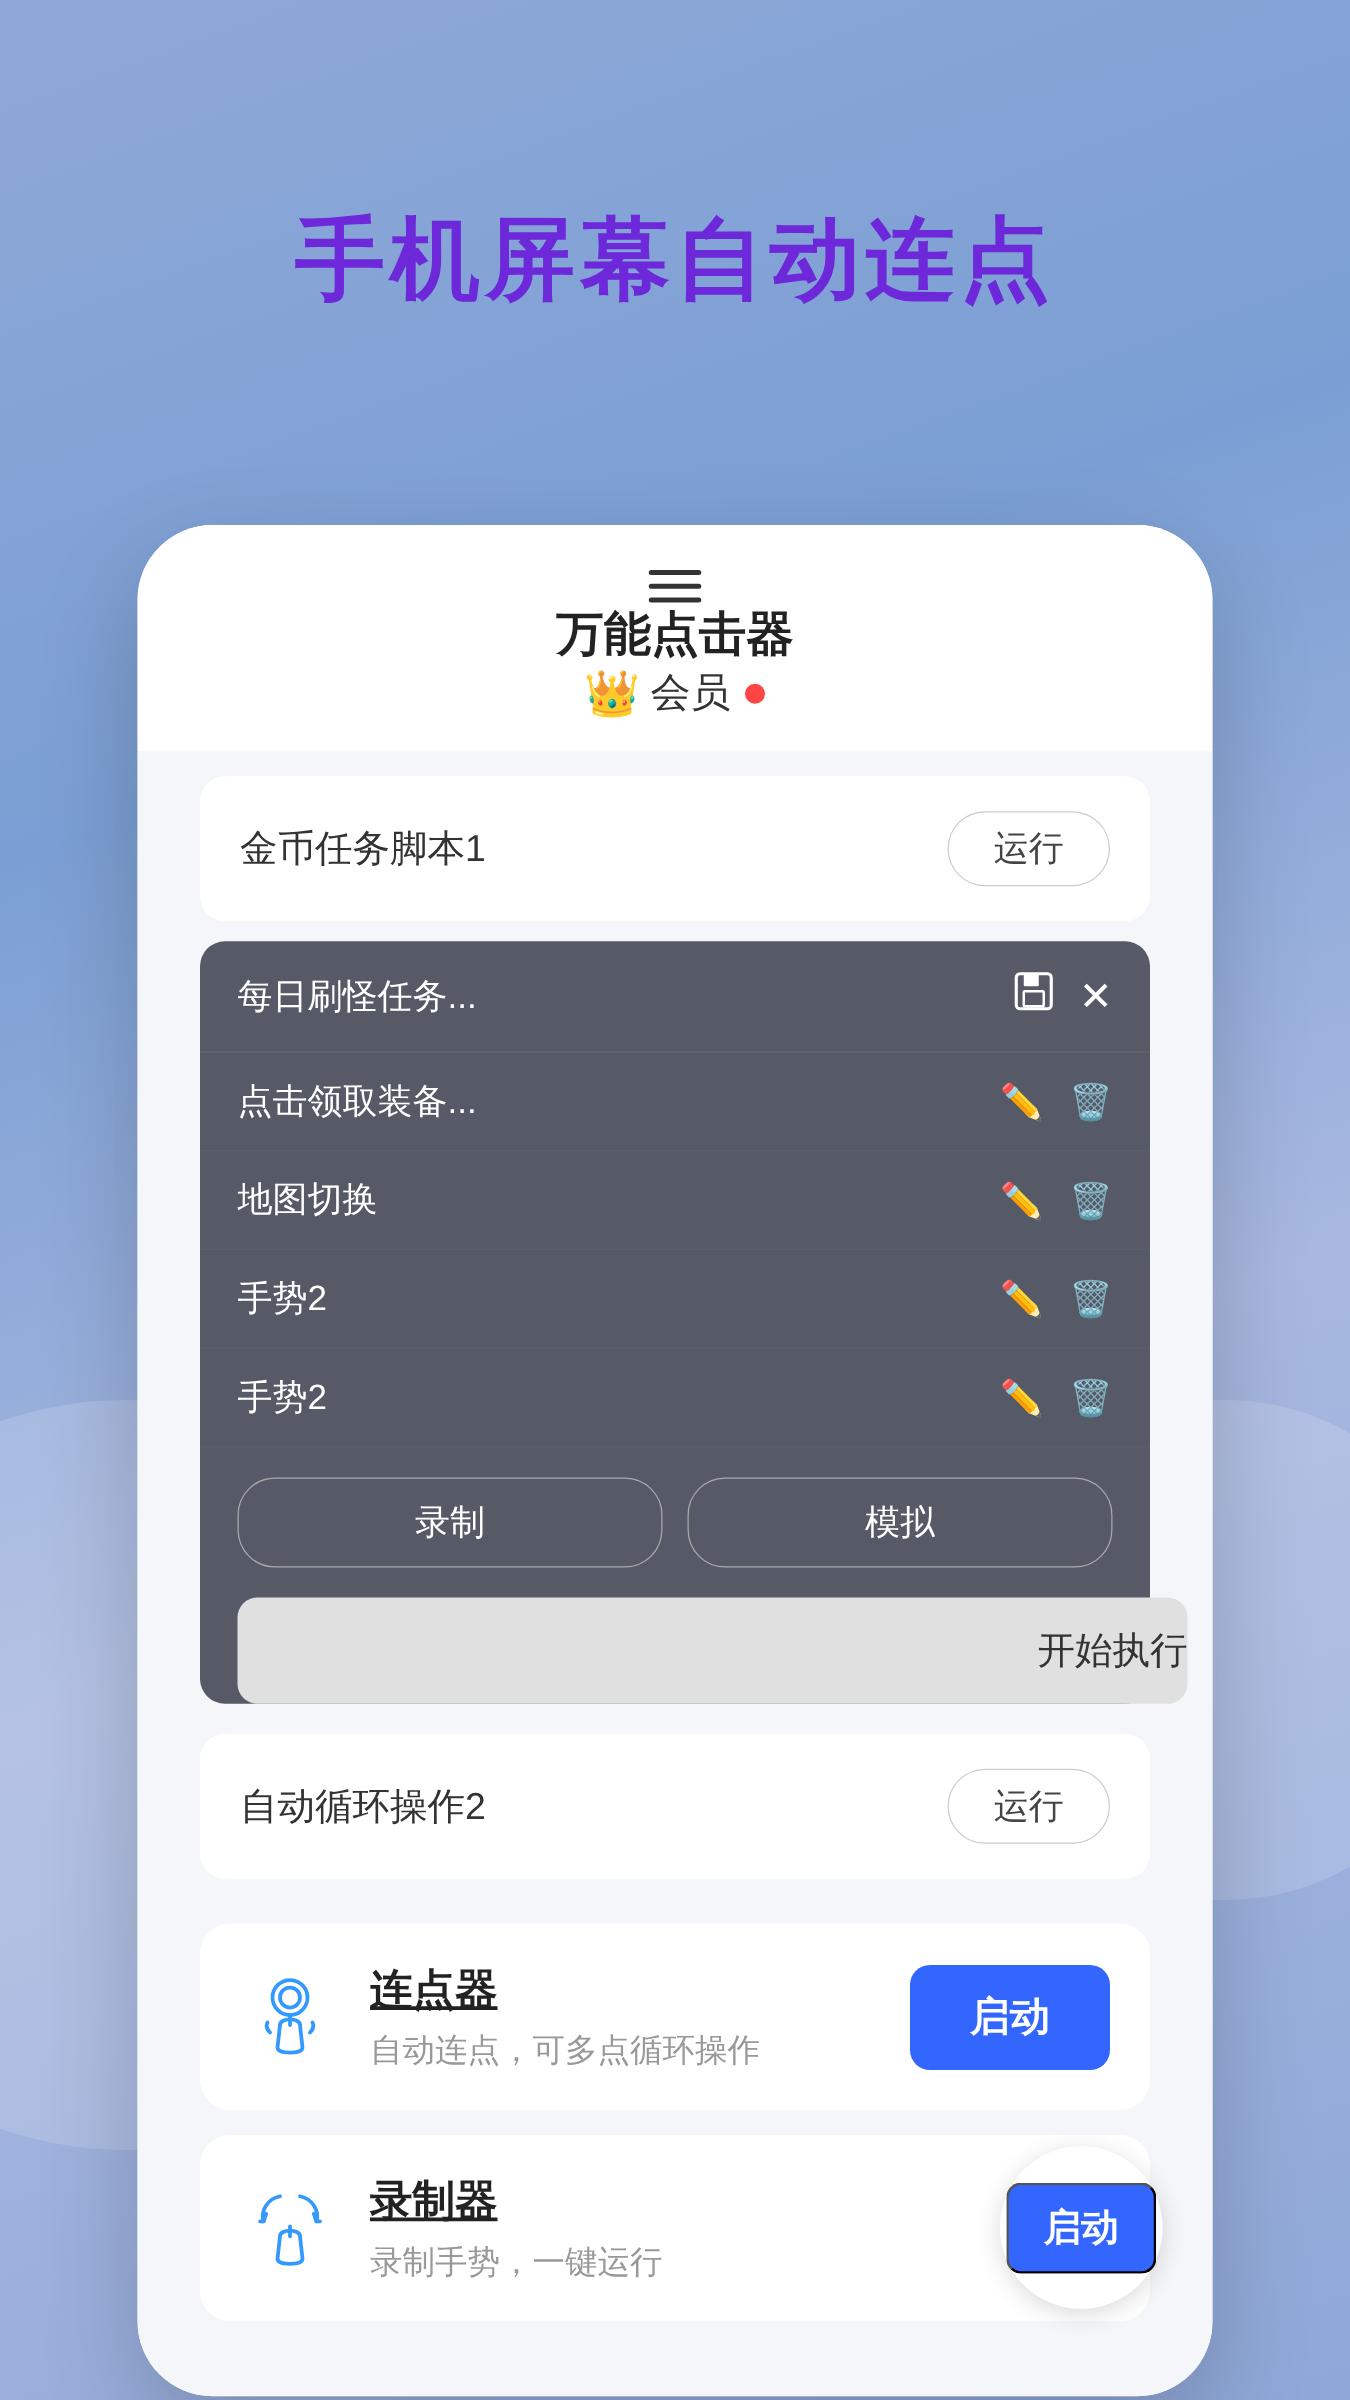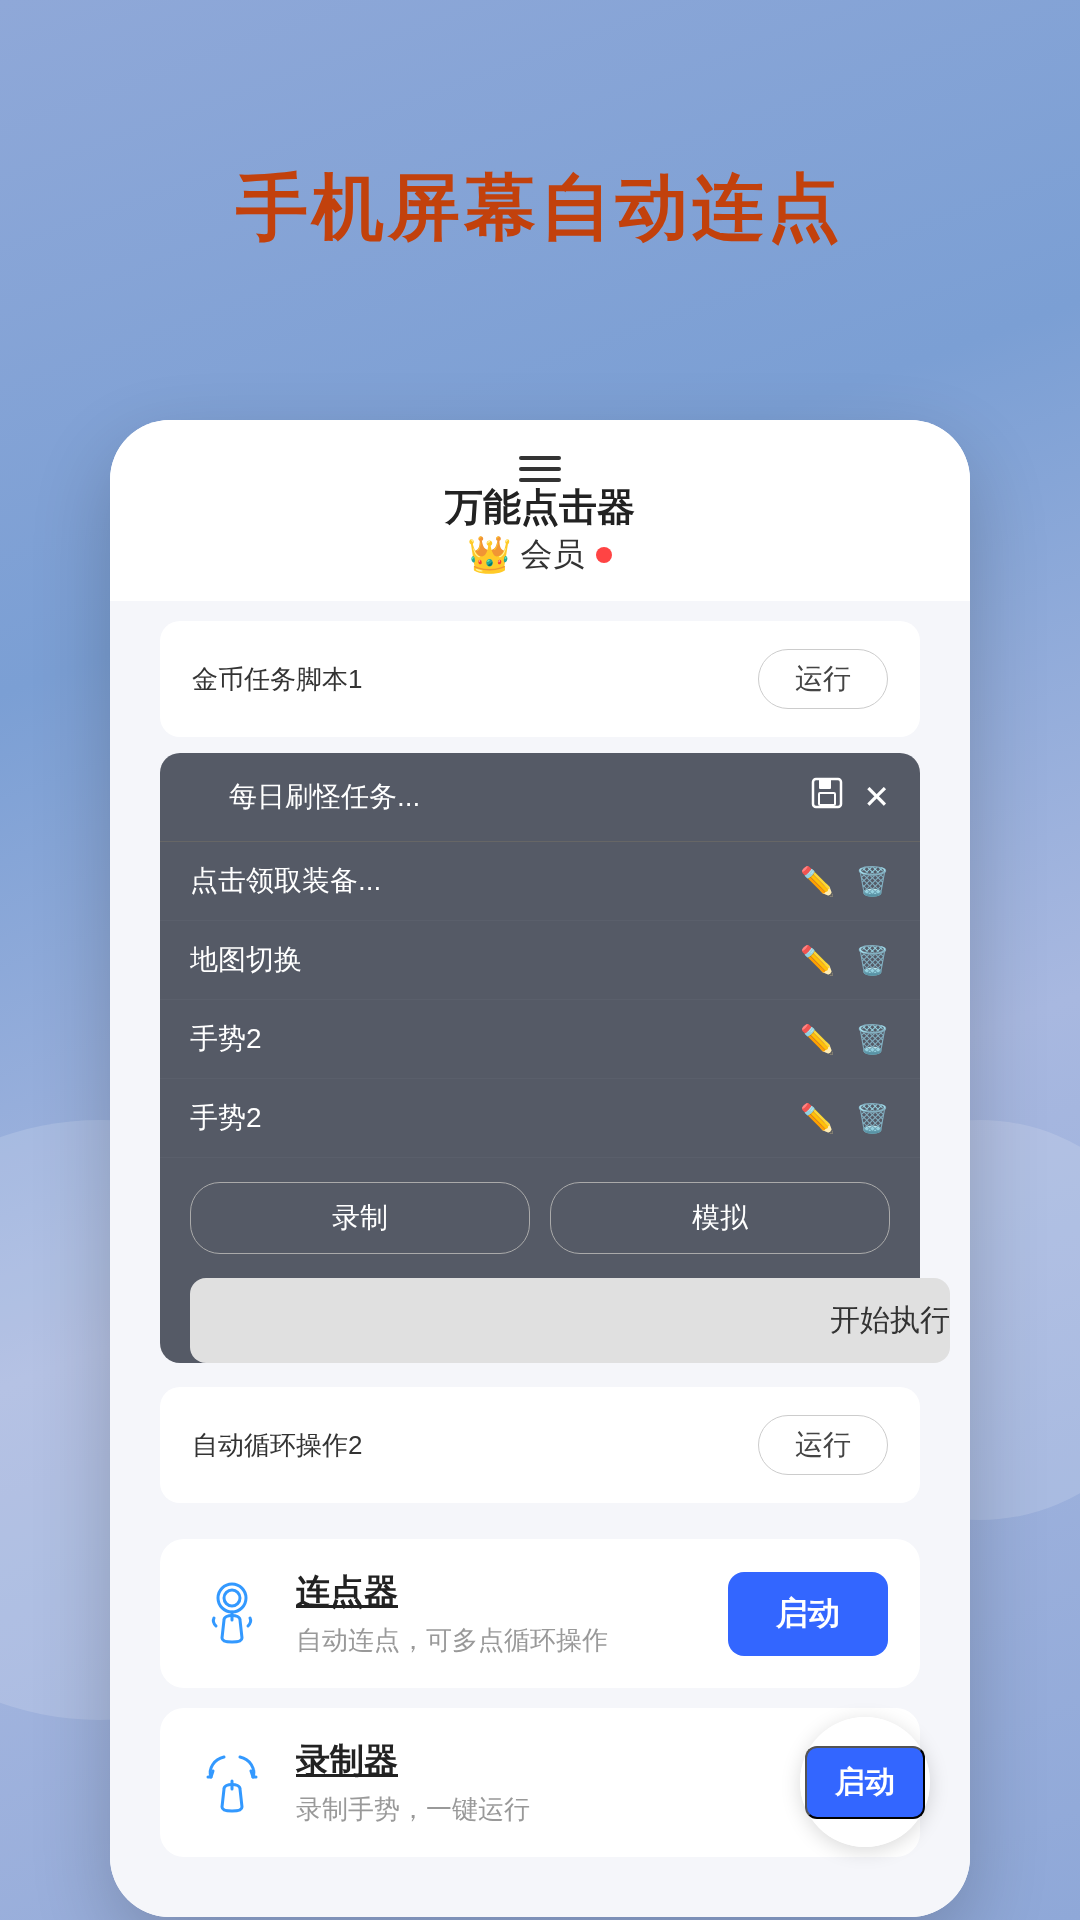--- a/index.html
+++ b/index.html
@@ -32,21 +32,21 @@
     }
 
     
     .header-title {
       position: absolute;
       top: 160px;
       left: 0; right: 0;
       text-align: center;
       font-size: 72px;
       font-weight: 700;
-      color: #c2410c;
+      color: #6d28d9;
       letter-spacing: 4px;
     }
 
     
     .phone-mockup {
       position: absolute;
       top: 420px;
       left: 50%;
       transform: translateX(-50%);
       width: 860px;
@@ -141,21 +141,21 @@
       background: #ffffff;
       border-radius: 20px;
       padding: 28px 32px;
       display: flex;
       align-items: center;
       justify-content: space-between;
       margin-bottom: 16px;
     }
 
     .script-name {
-      font-size: 26px;
+      font-size: 30px;
       color: #333;
     }
 
     .run-button {
       border: 1.5px solid #ccc;
       border-radius: 30px;
       padding: 10px 36px;
       font-size: 28px;
       color: #444;
       background: #fff;
@@ -178,21 +178,20 @@
       align-items: center;
       justify-content: space-between;
       padding: 24px 30px;
       border-bottom: 1px solid #666;
     }
 
     .dropdown-header-text {
       font-size: 28px;
       color: #ffffff;
       flex: 1;
-      margin-left: 39px;
     }
 
     .dropdown-header-icons {
       display: flex;
       gap: 20px;
       align-items: center;
     }
 
     .icon-save, .icon-close {
       font-size: 32px;

